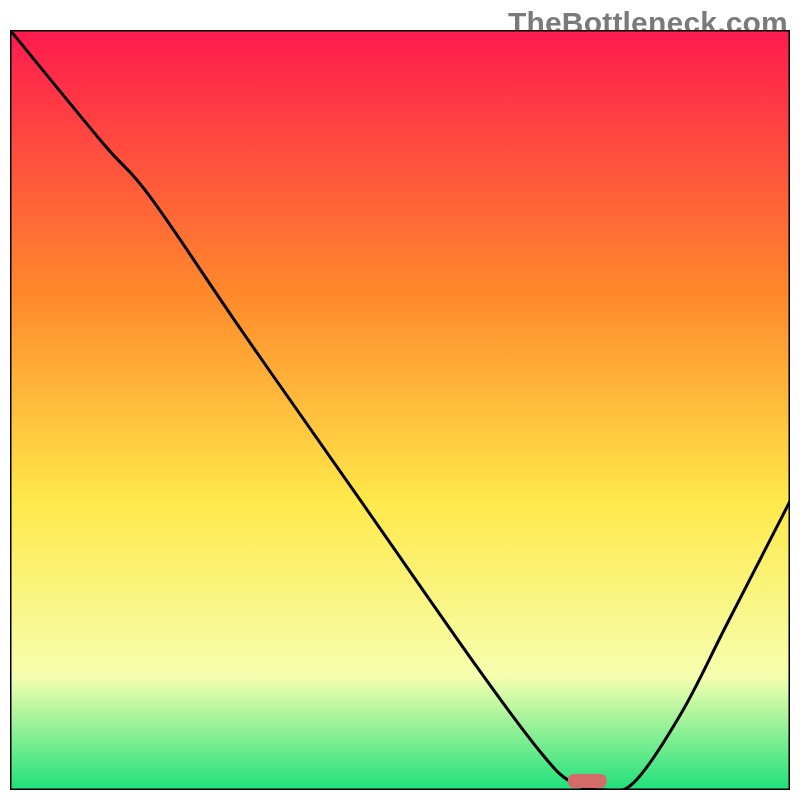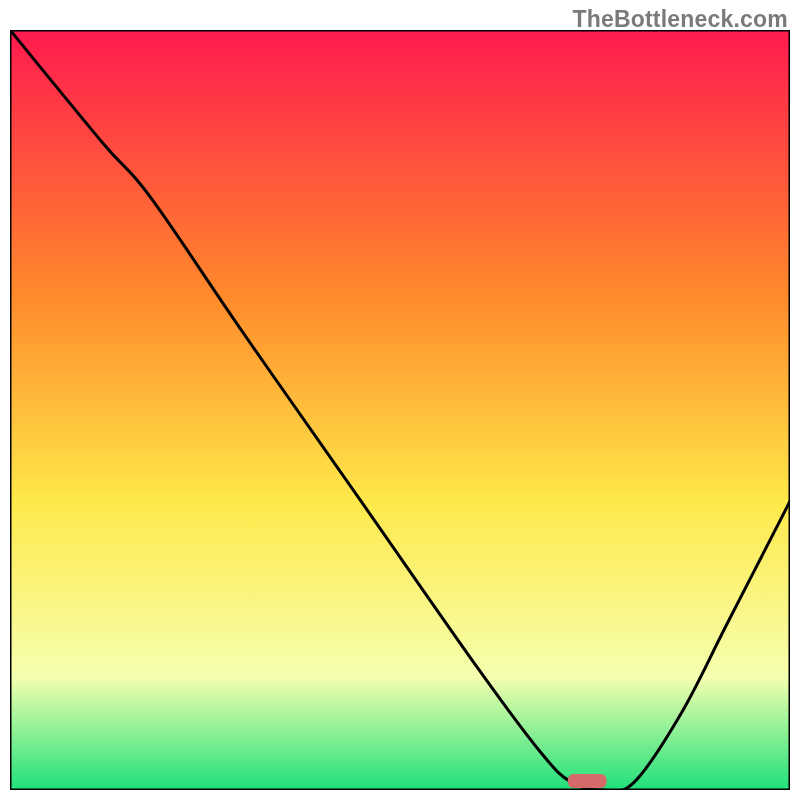--- a/index.html
+++ b/index.html
@@ -16,21 +16,21 @@
     left: 10px;
     top: 30px;
     width: 780px;
     height: 760px;
     box-sizing: border-box;
   }
   .watermark {
     position: absolute;
     top: 6px;
     right: 12px;
-    font-size: 23px;
+    font-size: 30px;
     font-weight: 600;
     color: #7a7a7a;
     letter-spacing: 0.2px;
   }
   svg { display: block; }
 </style>
 </head>
 <body>
 
 <div class="watermark">TheBottleneck.com</div>

